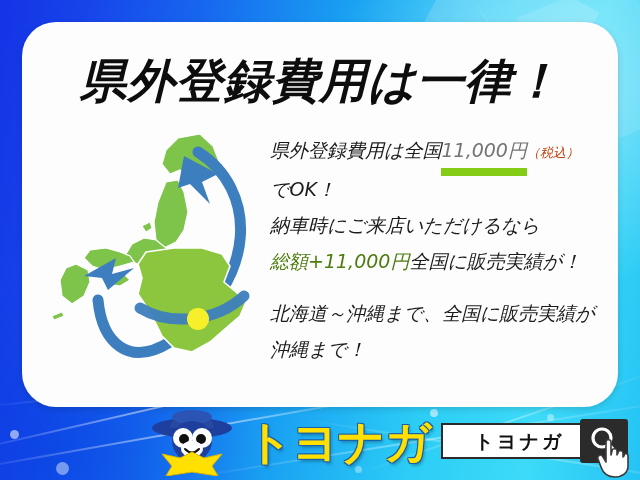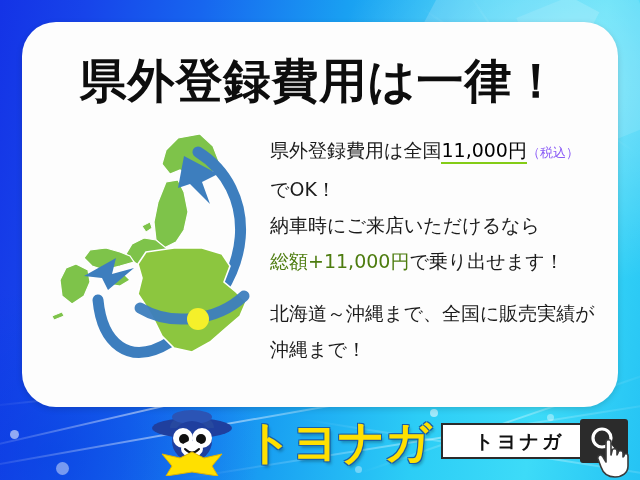--- a/index.html
+++ b/index.html
@@ -32,34 +32,34 @@
   .dot{position:absolute;border-radius:50%;background:rgba(255,255,255,.55);}
   .d1{left:10px;top:430px;width:9px;height:9px;}
   .d2{left:56px;top:462px;width:13px;height:13px;opacity:.8;}
   .d3{left:430px;top:409px;width:8px;height:8px;}
   .d4{left:602px;top:452px;width:11px;height:11px;opacity:.75;}
   .d5{left:547px;top:414px;width:7px;height:7px;opacity:.7;}
   .d6{left:355px;top:466px;width:7px;height:7px;opacity:.65;}
 
   
   .card{position:absolute;left:22px;top:22px;width:596px;height:385px;
-        background:#fdfdfd;border-radius:34px;box-shadow:0 2px 6px rgba(0,0,0,.15);}
+        background:#fdfdfd;border-radius:34px;box-shadow:0 2px 6px rgba(0,0,0,.15);font-style:italic;}
   .title{position:absolute;left:0;right:0;top:28px;text-align:center;
          font-family:"DejaVu Sans","Liberation Sans",sans-serif;
          font-weight:900;font-size:47px;letter-spacing:1px;color:#0d0d0d;white-space:nowrap;}
 
   
   .copy{position:absolute;left:248px;top:110px;width:340px;
         font-family:"DejaVu Sans","Liberation Sans",sans-serif;
         font-size:19px;line-height:36px;color:#1b1b1b;}
   .copy p{margin:0;white-space:nowrap;}
   .gap{height:16px;}
   .red{color:#4d7c0f;}
-  .red-u{color:#000000;border-bottom:2px solid #84cc16;padding-bottom:1px;}
-  .small{font-size:13px;color:#8b5cf6;}
+  .red-u{color:#737373;border-bottom:8px solid #84cc16;padding-bottom:7px;}
+  .small{font-size:13px;color:#c2410c;}
 
   
   .map{position:absolute;left:28px;top:108px;width:230px;height:268px;}
 
   
   .logo-wrap{position:absolute;left:142px;top:404px;width:290px;height:76px;}
   .logo-text{position:absolute;left:104px;top:8px;
              font-family:"DejaVu Sans","Liberation Sans",sans-serif;
              font-weight:900;font-size:46px;color:#ffe000;letter-spacing:-1px;
              text-shadow:1px 1px 0 #1a5fa8, -1px 1px 0 #1a5fa8, 1px -1px 0 #1a5fa8, -1px -1px 0 #1a5fa8, 2px 3px 3px rgba(0,0,0,.25);
@@ -134,21 +134,21 @@
       <circle cx="148" cy="189" r="11" fill="#f5f02a"></circle>
     </svg>
 
     <div class="copy">
       <p>
         <span>県外登録費用は全国</span><span class="red-u">11,000円</span><span class="small">（税込）</span>
       </p>
       <p>でOK！</p>
       <p>納車時にご来店いただけるなら</p>
       <p>
-        <span class="red">総額+11,000円</span><span>で乗り出せます！</span>
+        <span class="red">総額+11,000円</span><span>全国に販売実績が！</span>
       </p>
       <div class="gap"></div>
       <p>北海道～沖縄まで、全国に販売実績が</p>
       <p>沖縄まで！</p>
     </div>
   </div>
 
   <div class="logo-wrap">
     <svg width="100" height="72" viewBox="0 0 100 72">
 

